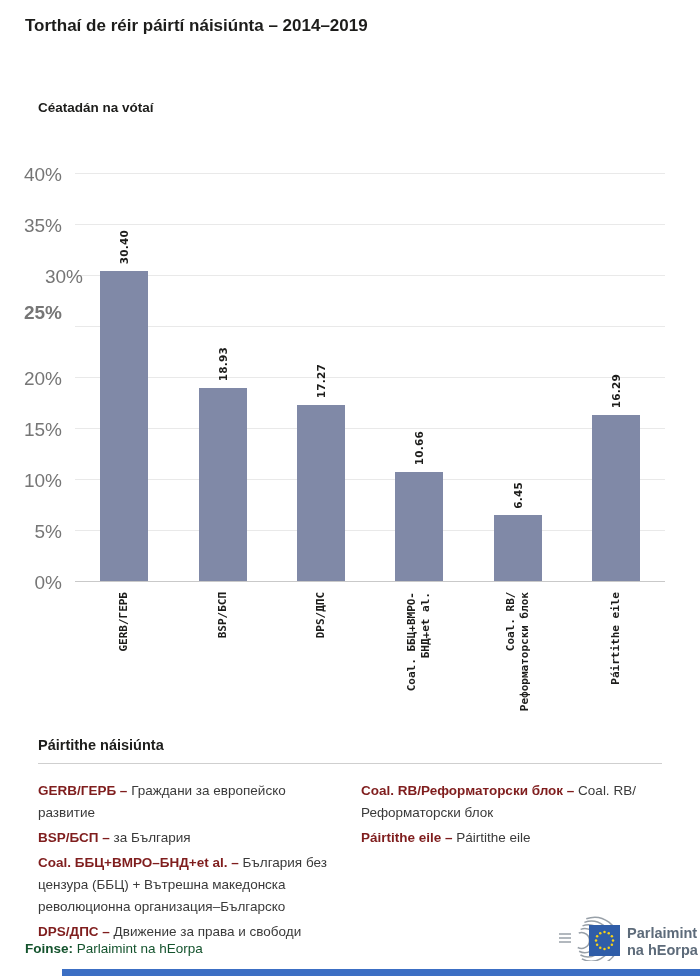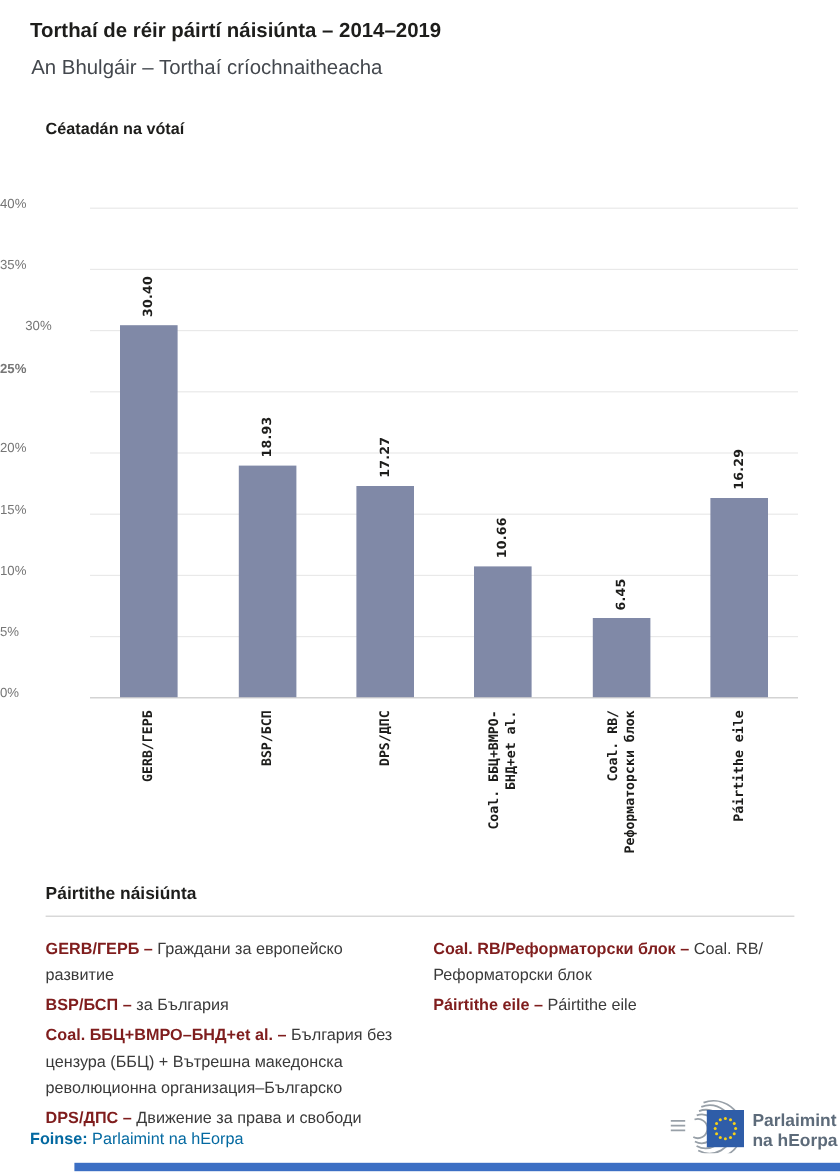--- a/index.html
+++ b/index.html
@@ -8,53 +8,52 @@
 
   .title{position:absolute;left:25px;top:16px;font-size:17px;font-weight:700;color:#1d1d1b;}
   .subtitle{position:absolute;left:26px;top:47px;font-size:17px;font-weight:400;color:#44484e;}
 
   .chart-heading{position:absolute;left:38px;top:100px;font-size:13.5px;font-weight:700;color:#1d1d1b;}
 
   .chart{position:absolute;left:0;top:150px;width:700px;height:570px;}
   .plot{position:absolute;left:75px;top:23px;width:590px;height:408px;}
   .gridline{position:absolute;left:0;width:100%;height:1px;background:var(--grid,#e9e9e9);}
   .gridline.baseline{background:#c9c9c9;}
-  .ytick{position:absolute;left:0;width:62px;text-align:left;font-size:11px;color:var(--axis-text,#767676);}
+  .ytick{position:absolute;left:0;width:62px;text-align:right;font-size:19px;color:var(--axis-text,#767676);}
 
   .bar{position:absolute;bottom:0;width:48px;background:var(--bar,#8089A7);}
   .vwrap{position:absolute;display:flex;justify-content:center;}
   .vert{writing-mode:vertical-rl;transform:rotate(180deg);white-space:pre-line;text-align:right;}
   .value-label .vert{font-size:10.5px;font-weight:700;color:#1d1d1b;font-family:"DejaVu Sans",sans-serif;letter-spacing:0.2px;}
   .xtick .vert{font-family:"DejaVu Sans Mono","Liberation Mono",monospace;font-size:11px;font-weight:700;
                color:#1d1d1b;line-height:14px;}
 
   .legend{position:absolute;left:38px;top:737px;width:624px;}
   .legend-title{font-size:14.5px;font-weight:700;color:#1d1d1b;}
   .legend hr{border:none;border-top:1px solid #cfcfcf;margin:10px 0 16px 0;}
   .legend-cols{display:flex;gap:22px;}
   .legend-col{width:301px;}
   .legend-item{margin:0 0 3px 0;font-size:13.5px;line-height:22px;color:#3a3a3a;}
   .legend-item b{color:#7f1d1d;font-weight:700;}
 
-  .source{position:absolute;left:25px;top:941px;font-size:13.5px;color:#0369a1;}
+  .source{position:absolute;left:25px;top:941px;font-size:13.5px;color:#14532d;}
   .source b{font-weight:700;}
 
   .logo{position:absolute;left:533px;top:911px;width:166px;height:50px;}
   .logo-text{font-family:"Liberation Sans","DejaVu Sans",sans-serif;font-weight:700;
              font-size:14.5px;fill:var(--logo-text,#5d6b7a);}
 
   .bottom-bar{position:absolute;left:62px;right:0;top:969px;height:7px;background:var(--accent,#3c6fc4);}
 </style>
 </head>
 <body>
 
 <div class="page">
 
   <div class="title">Torthaí de réir páirtí náisiúnta – 2014–2019</div>
-  <div class="subtitle">An Bhulgáir – Torthaí críochnaitheacha</div>
 
   <div class="chart-heading">Céatadán na vótaí</div>
 
   <div class="chart">
     <div class="plot" id="plot">
         <div class="gridline" style="top: 0px;"></div>
         <div class="gridline" style="top: 51px;"></div>
         <div class="gridline" style="top: 102px;"></div>
         <div class="gridline" style="top: 153px;"></div>
         <div class="gridline" style="top: 204px;"></div>

